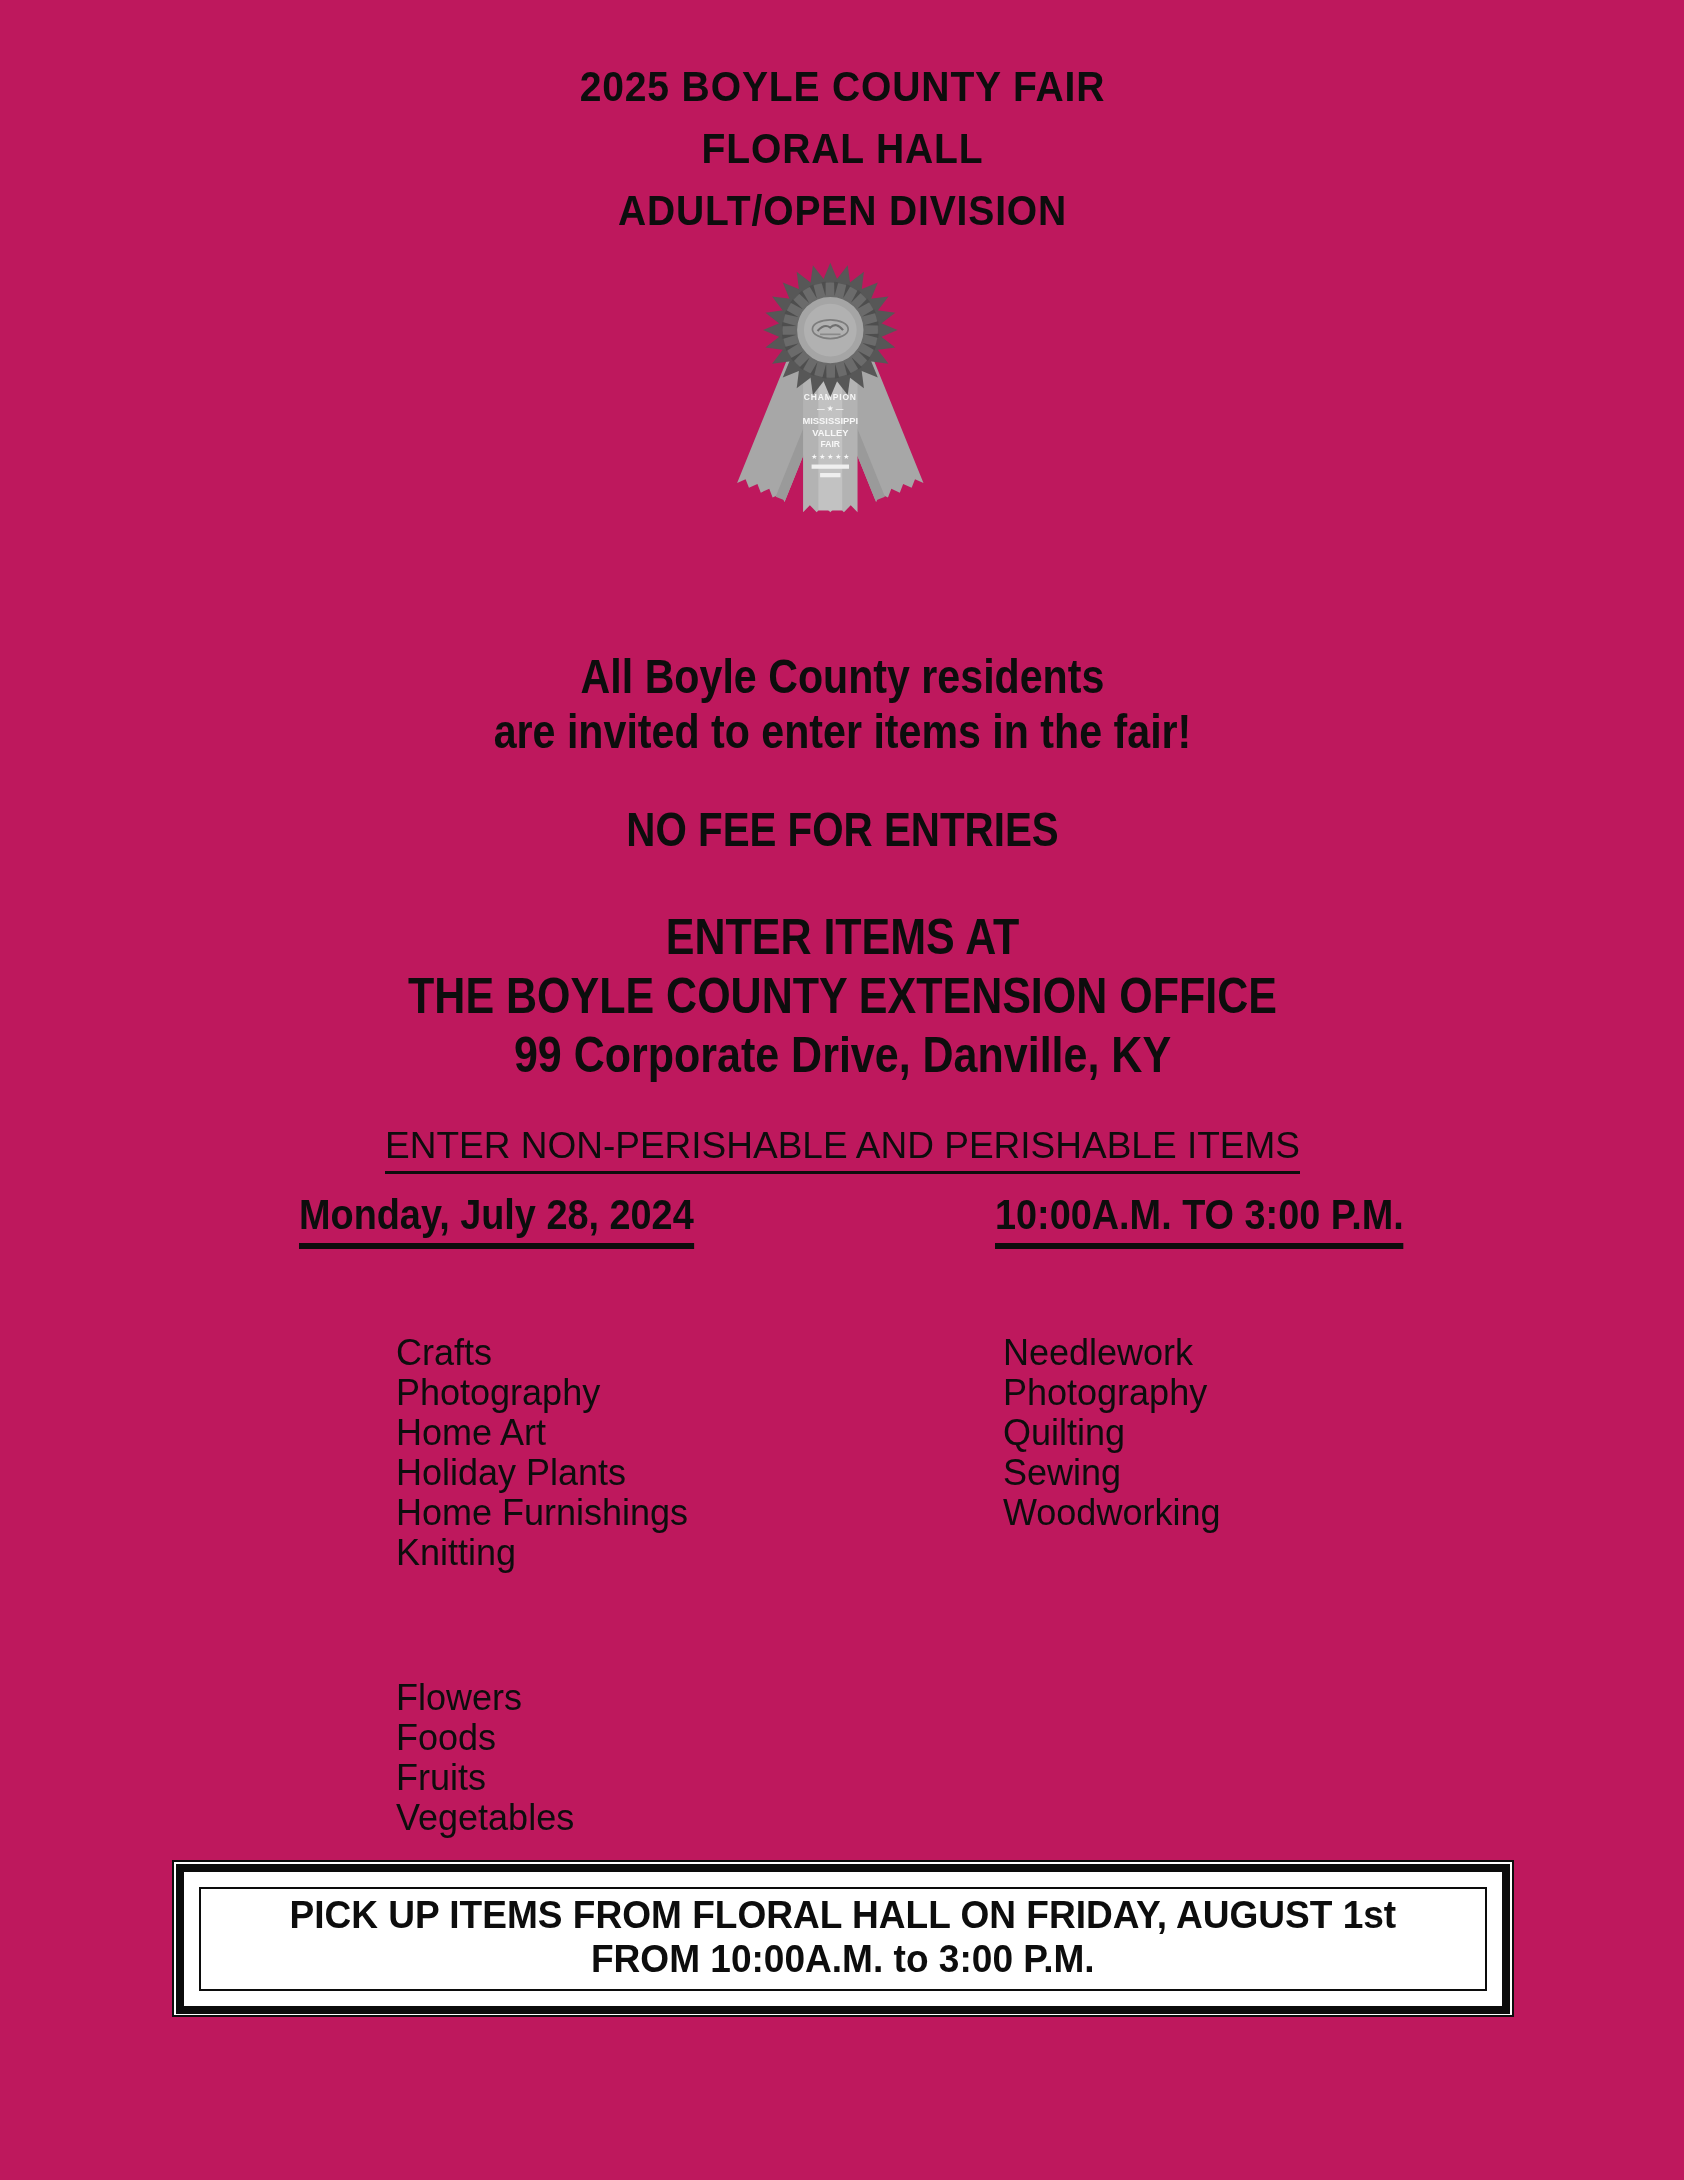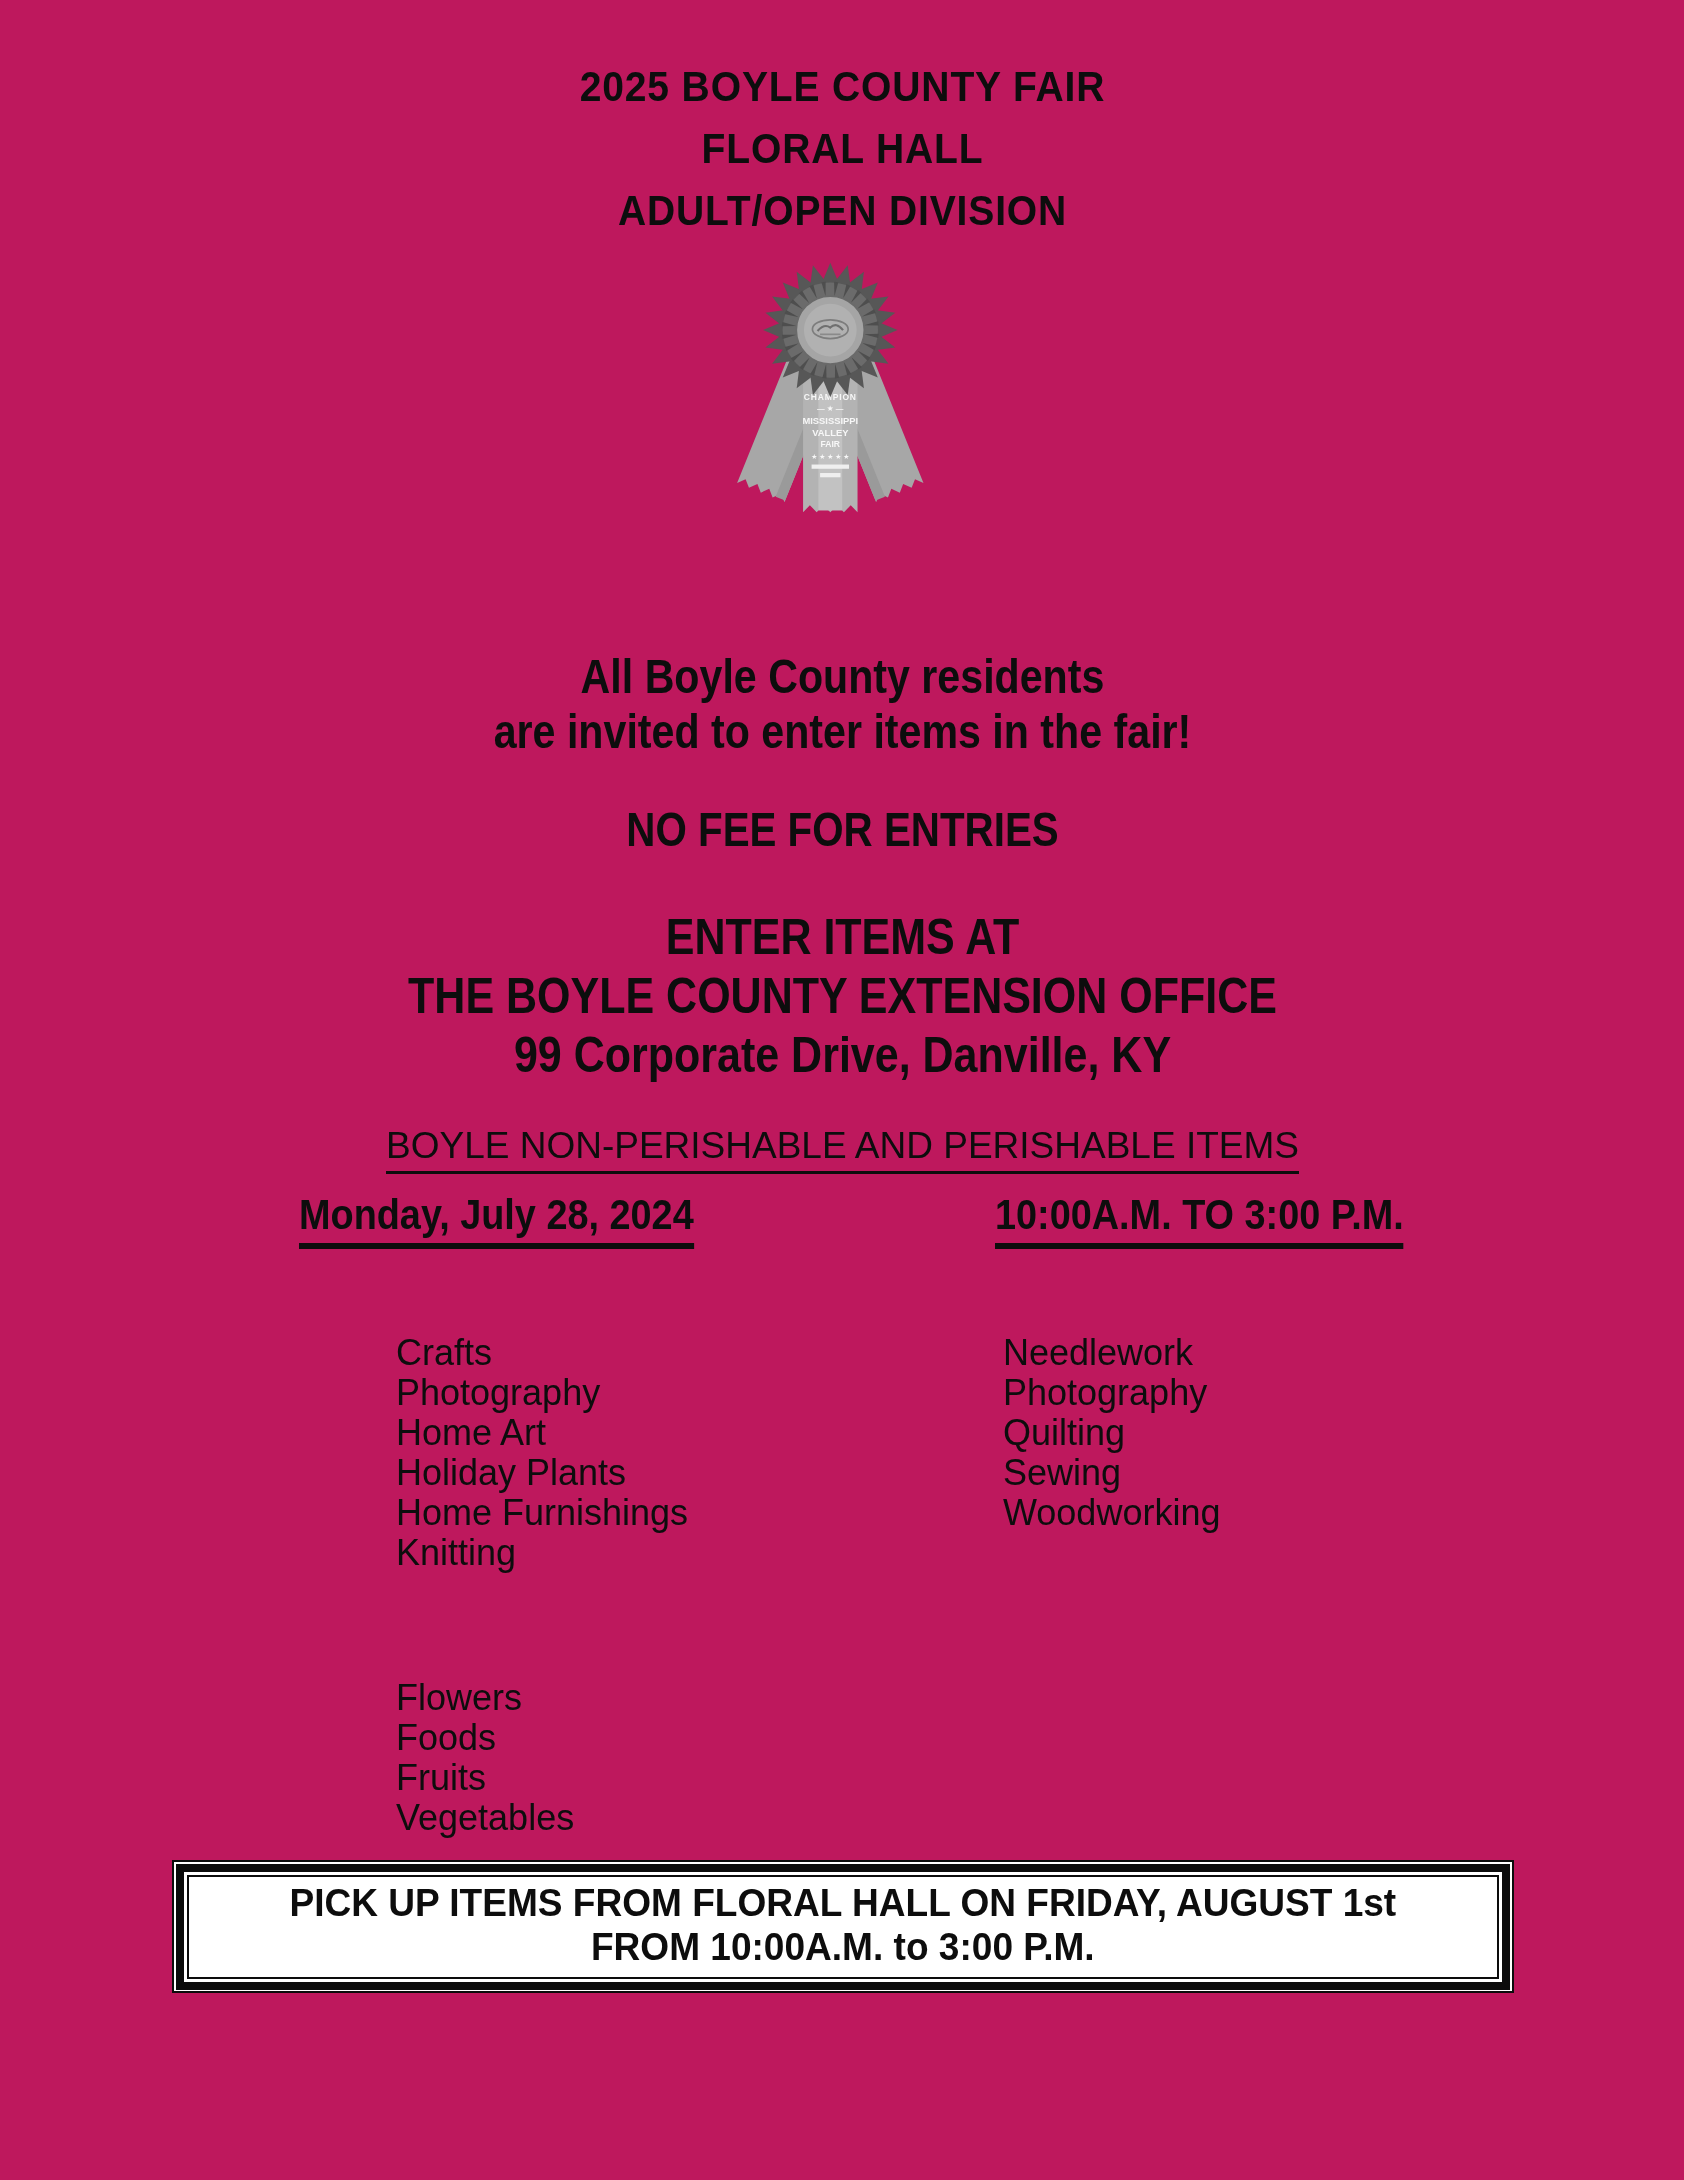--- a/index.html
+++ b/index.html
@@ -34,21 +34,21 @@
   .sched-time { left:995px; }
 
   .cat-col { position:absolute; font-size:36px; line-height:40px; white-space:nowrap; }
   .col-np-left  { left:396px;  top:1333px; }
   .col-np-right { left:1003px; top:1333px; }
   .col-p-left   { left:396px;  top:1678px; }
   .col-p-right  { left:1003px; top:1678px; }
 
   .pickup { position:absolute; left:172px; top:1860px; width:1342px;
             border:2.6px solid #0c0c0c; padding:1.7px; box-sizing:border-box; background:#fff; }
-  .pickup-mid { border:8.5px solid #0c0c0c; padding:3px; }
+  .pickup-mid { border:8.5px solid #0c0c0c; padding:15px; }
   .pickup-inner { border:2.6px solid #0c0c0c; padding:4.3px 8.5px 7.7px; text-align:center; }
   .pickup-text { font-size:39px; line-height:44px; font-weight:bold; }
 
   svg text { font-family:"Liberation Sans","DejaVu Sans",sans-serif; }
 </style>
 </head>
 <body>
 
 <div class="page">
 
@@ -163,21 +163,21 @@
 
   <div class="centered nofee-block cx84">NO FEE FOR ENTRIES</div>
 
   <div class="centered enterat-block cx86">
     <div>ENTER ITEMS AT</div>
     <div>THE BOYLE COUNTY EXTENSION OFFICE</div>
     <div>99 Corporate Drive, Danville, KY</div>
   </div>
 
   <div class="centered itemshdr-block">
-    <span class="ul">BOYLE NON-PERISHABLE AND PERISHABLE ITEMS</span>
+    <span class="ul">ENTER NON-PERISHABLE AND PERISHABLE ITEMS</span>
   </div>
 
   <div class="sched-date">Monday, July 28, 2024</div>
   <div class="sched-time">10:00A.M. TO 3:00 P.M.</div>
 
   <div class="cat-col col-np-left">
     <div>Crafts</div>
     <div>Photography</div>
     <div>Home Art</div>
     <div>Holiday Plants</div>

